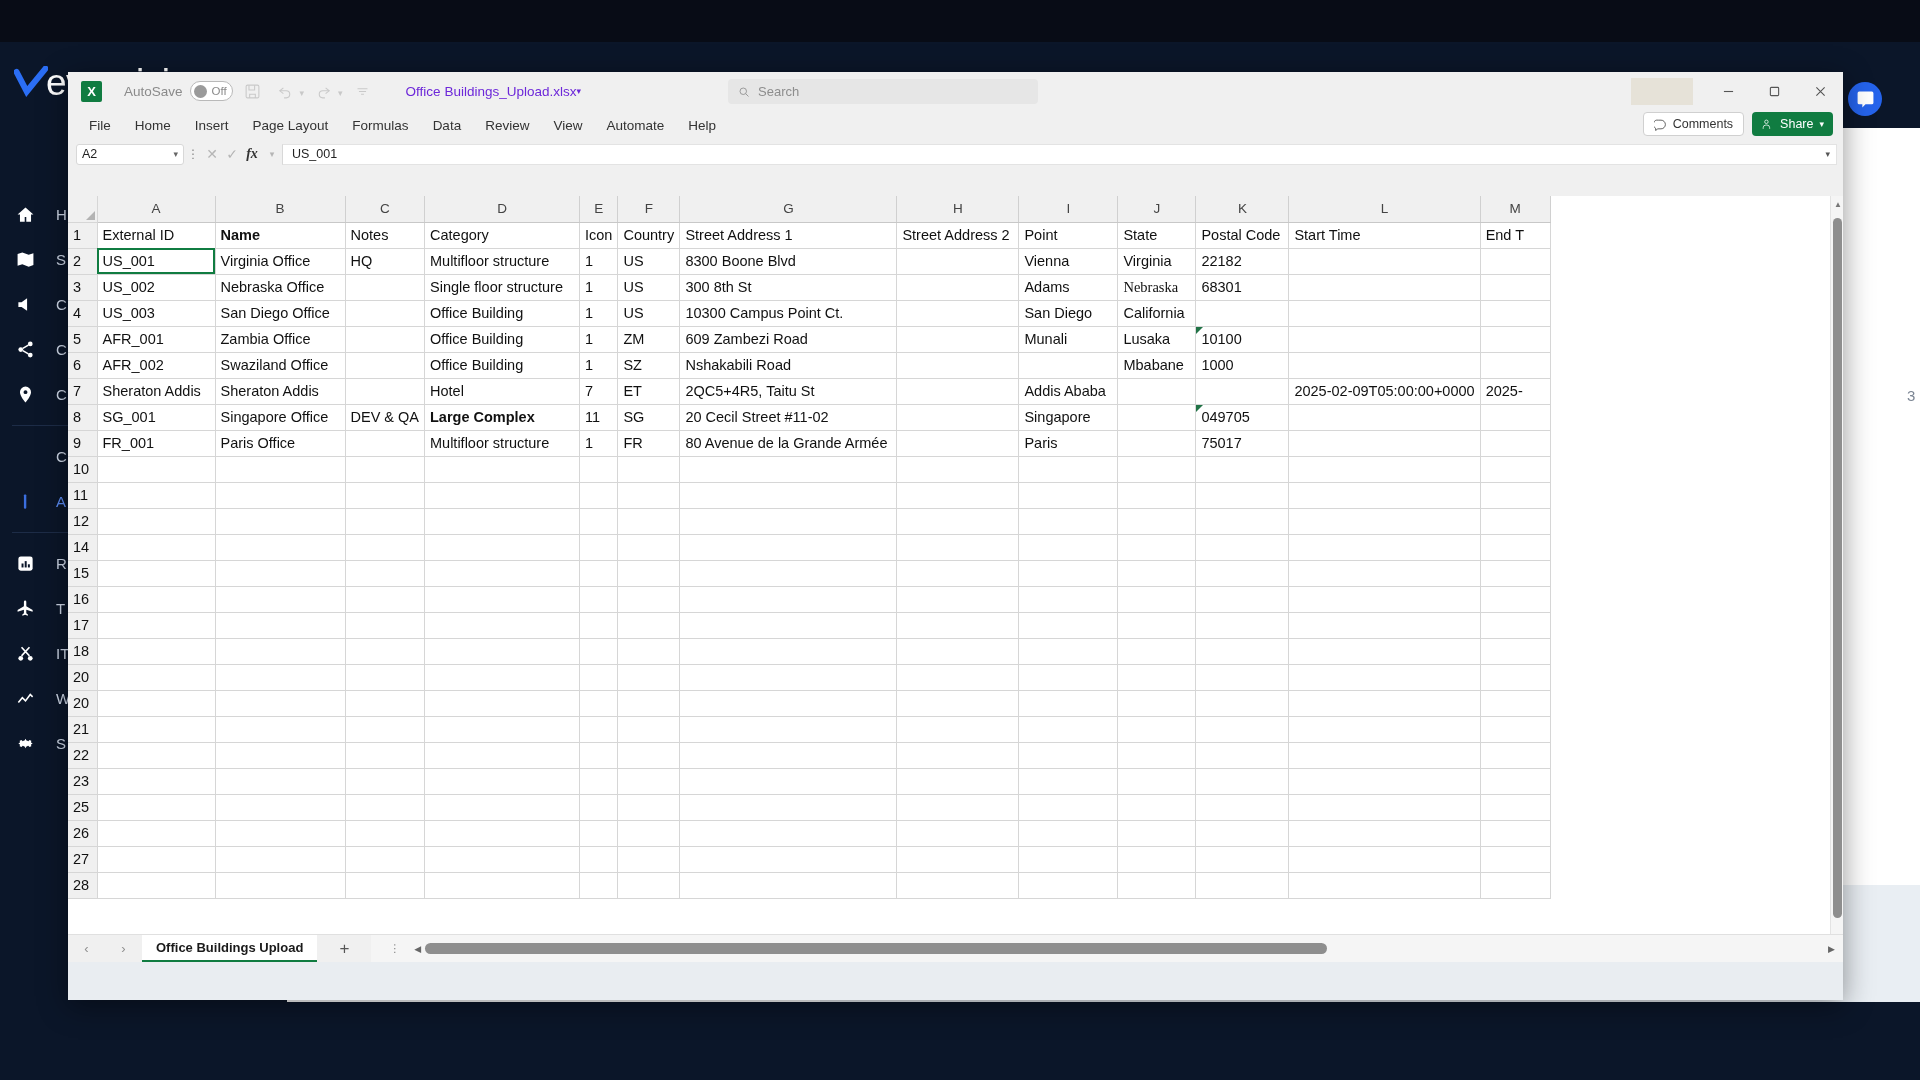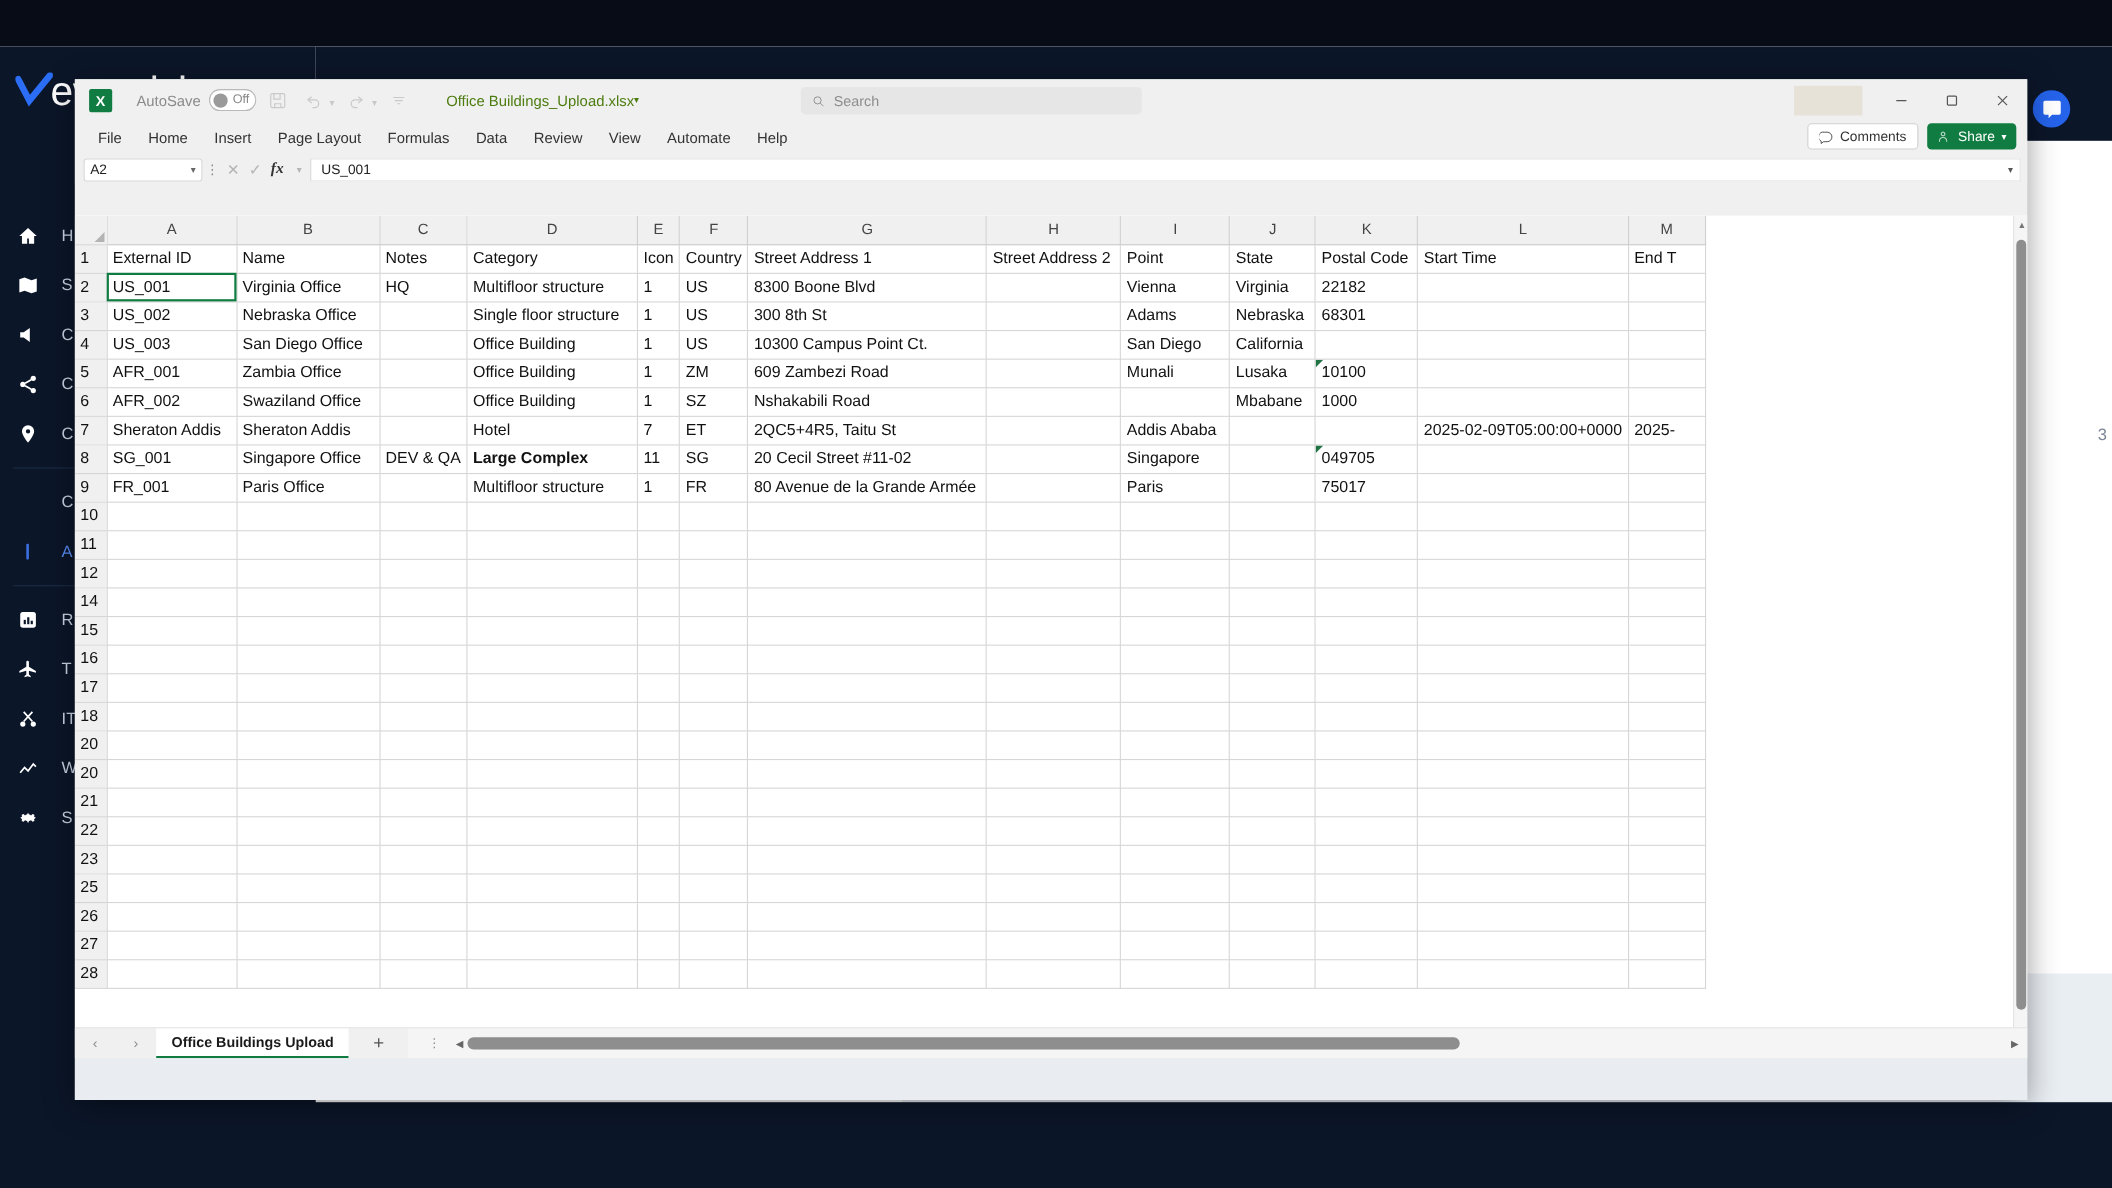--- a/index.html
+++ b/index.html
@@ -130,21 +130,21 @@
   .qa-icon {
     width: 27px; height: 27px; margin-left: 6px; color: #c8c8c8;
     display: flex; align-items: center; justify-content: center;
   }
   .qa-icon svg { width: 17px; height: 17px; fill: none;
     stroke: #c9c9c9; stroke-width: 1.5; }
   .qa-caret {
     font-size: 9px; color: #c8c8c8; margin-left: 1px; margin-top: 4px;
   }
   #doc-title {
-    margin-left: 30px; font-size: 13.5px; color: #4d7c0f;
+    margin-left: 30px; font-size: 13.5px; color: #6d28d9;
     display: flex; align-items: center; gap: 0;
   }
   #search-box {
     position: absolute; left: 660px; top: 7px;
     width: 310px; height: 25px; background: #e6e6e6;
     border-radius: 4px; display: flex; align-items: center;
     padding-left: 10px; gap: 8px;
   }
   #search-box svg { width: 12px; height: 12px; stroke: #888;
     fill: none; stroke-width: 1.6; }
@@ -592,21 +592,21 @@
           <th class="colhead" style="width:78px">J</th>
           <th class="colhead" style="width:93px">K</th>
           <th class="colhead" style="width:140px">L</th>
           <th class="colhead" style="width:70px">M</th>
         </tr>
       </thead>
       <tbody id="grid-body">
           <tr>
             <td class="rowhead">1</td>
             <td style="width: 118px;">External ID</td>
-            <td style="width: 130px;">Name</td>
+            <td style="width: 130px; font-weight: bold;">Name</td>
             <td style="width: 73px;">Notes</td>
             <td style="width: 155px;">Category</td>
             <td style="width: 33px;">Icon</td>
             <td style="width: 62px;">Country</td>
             <td style="width: 217px;">Street Address 1</td>
             <td style="width: 122px;">Street Address 2</td>
             <td style="width: 99px;">Point</td>
             <td style="width: 78px;">State</td>
             <td style="width: 93px;">Postal Code</td>
             <td style="width: 140px;">Start Time</td>
@@ -632,21 +632,21 @@
             <td class="rowhead">3</td>
             <td style="width: 118px;">US_002</td>
             <td style="width: 130px;">Nebraska Office</td>
             <td style="width: 73px;"></td>
             <td style="width: 155px;">Single floor structure</td>
             <td class="num" style="width: 33px;">1</td>
             <td style="width: 62px;">US</td>
             <td style="width: 217px;">300 8th St</td>
             <td style="width: 122px;"></td>
             <td style="width: 99px;">Adams</td>
-            <td style="width: 78px;">Nebraska</td>
+            <td style="width: 78px; font-family: Liberation Serif, serif;">Nebraska</td>
             <td style="width: 93px;">68301</td>
             <td style="width: 140px;"></td>
             <td style="width: 70px;"></td>
           </tr>
           <tr>
             <td class="rowhead">4</td>
             <td style="width: 118px;">US_003</td>
             <td style="width: 130px;">San Diego Office</td>
             <td style="width: 73px;"></td>
             <td style="width: 155px;">Office Building</td>

